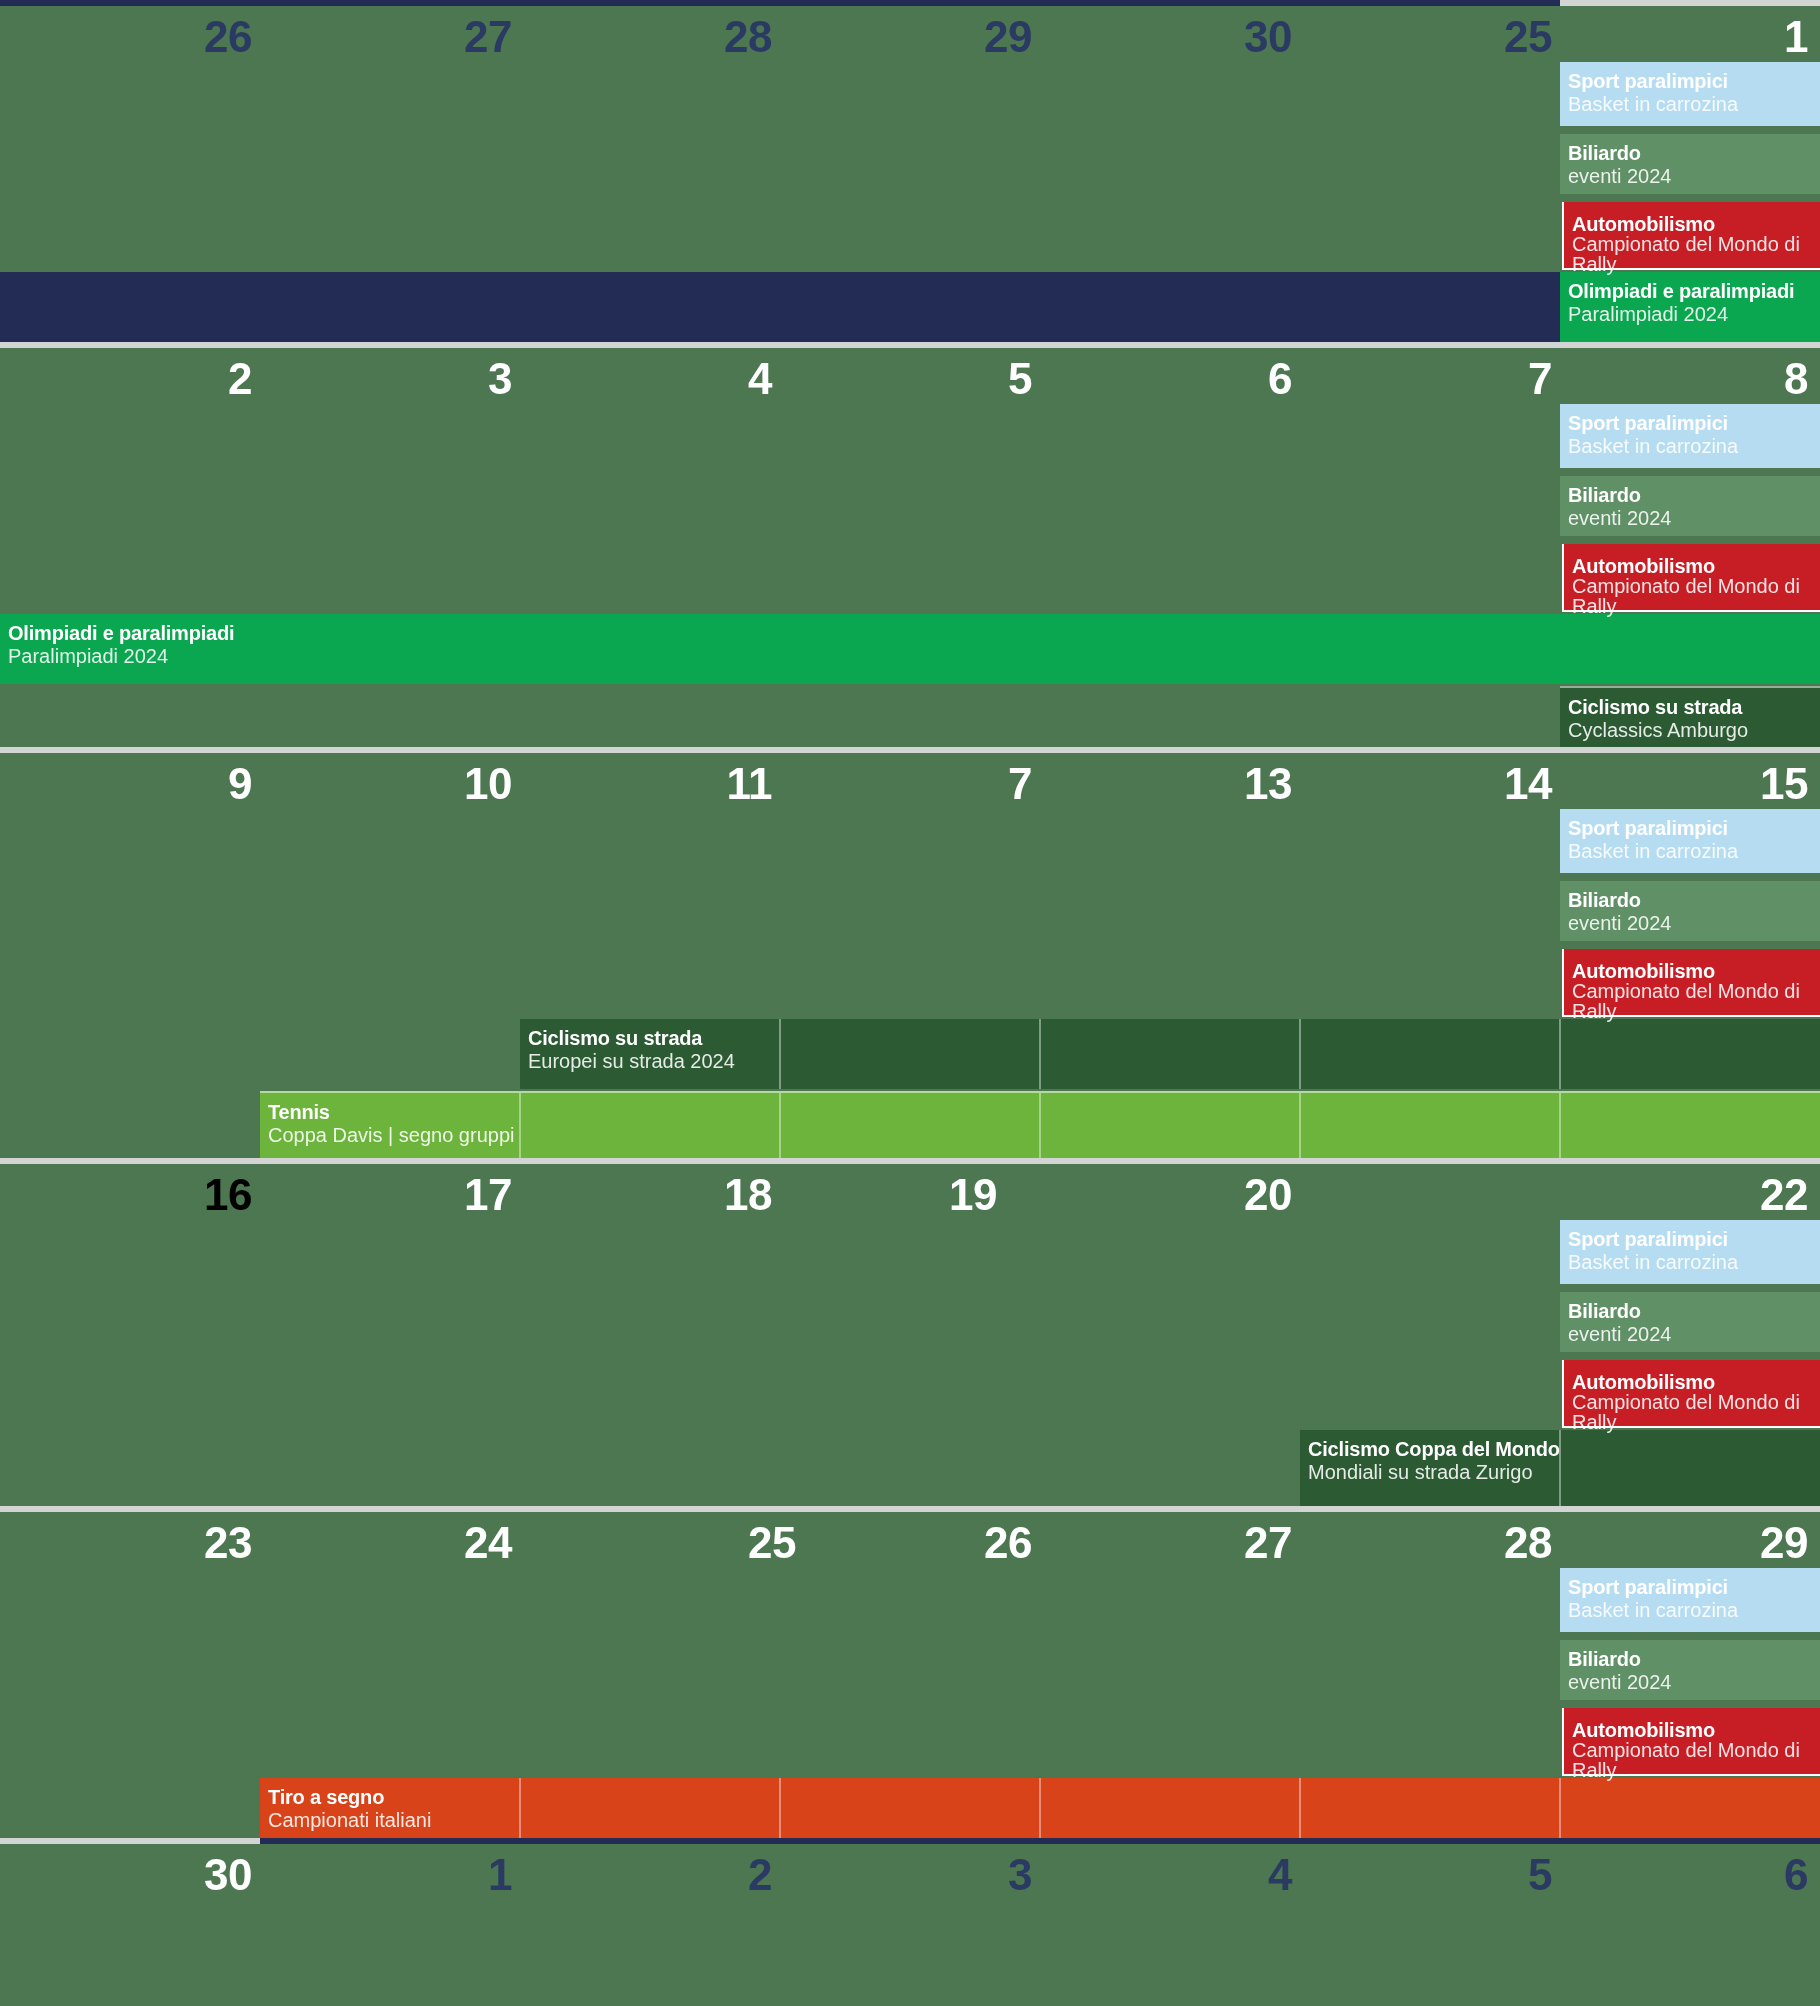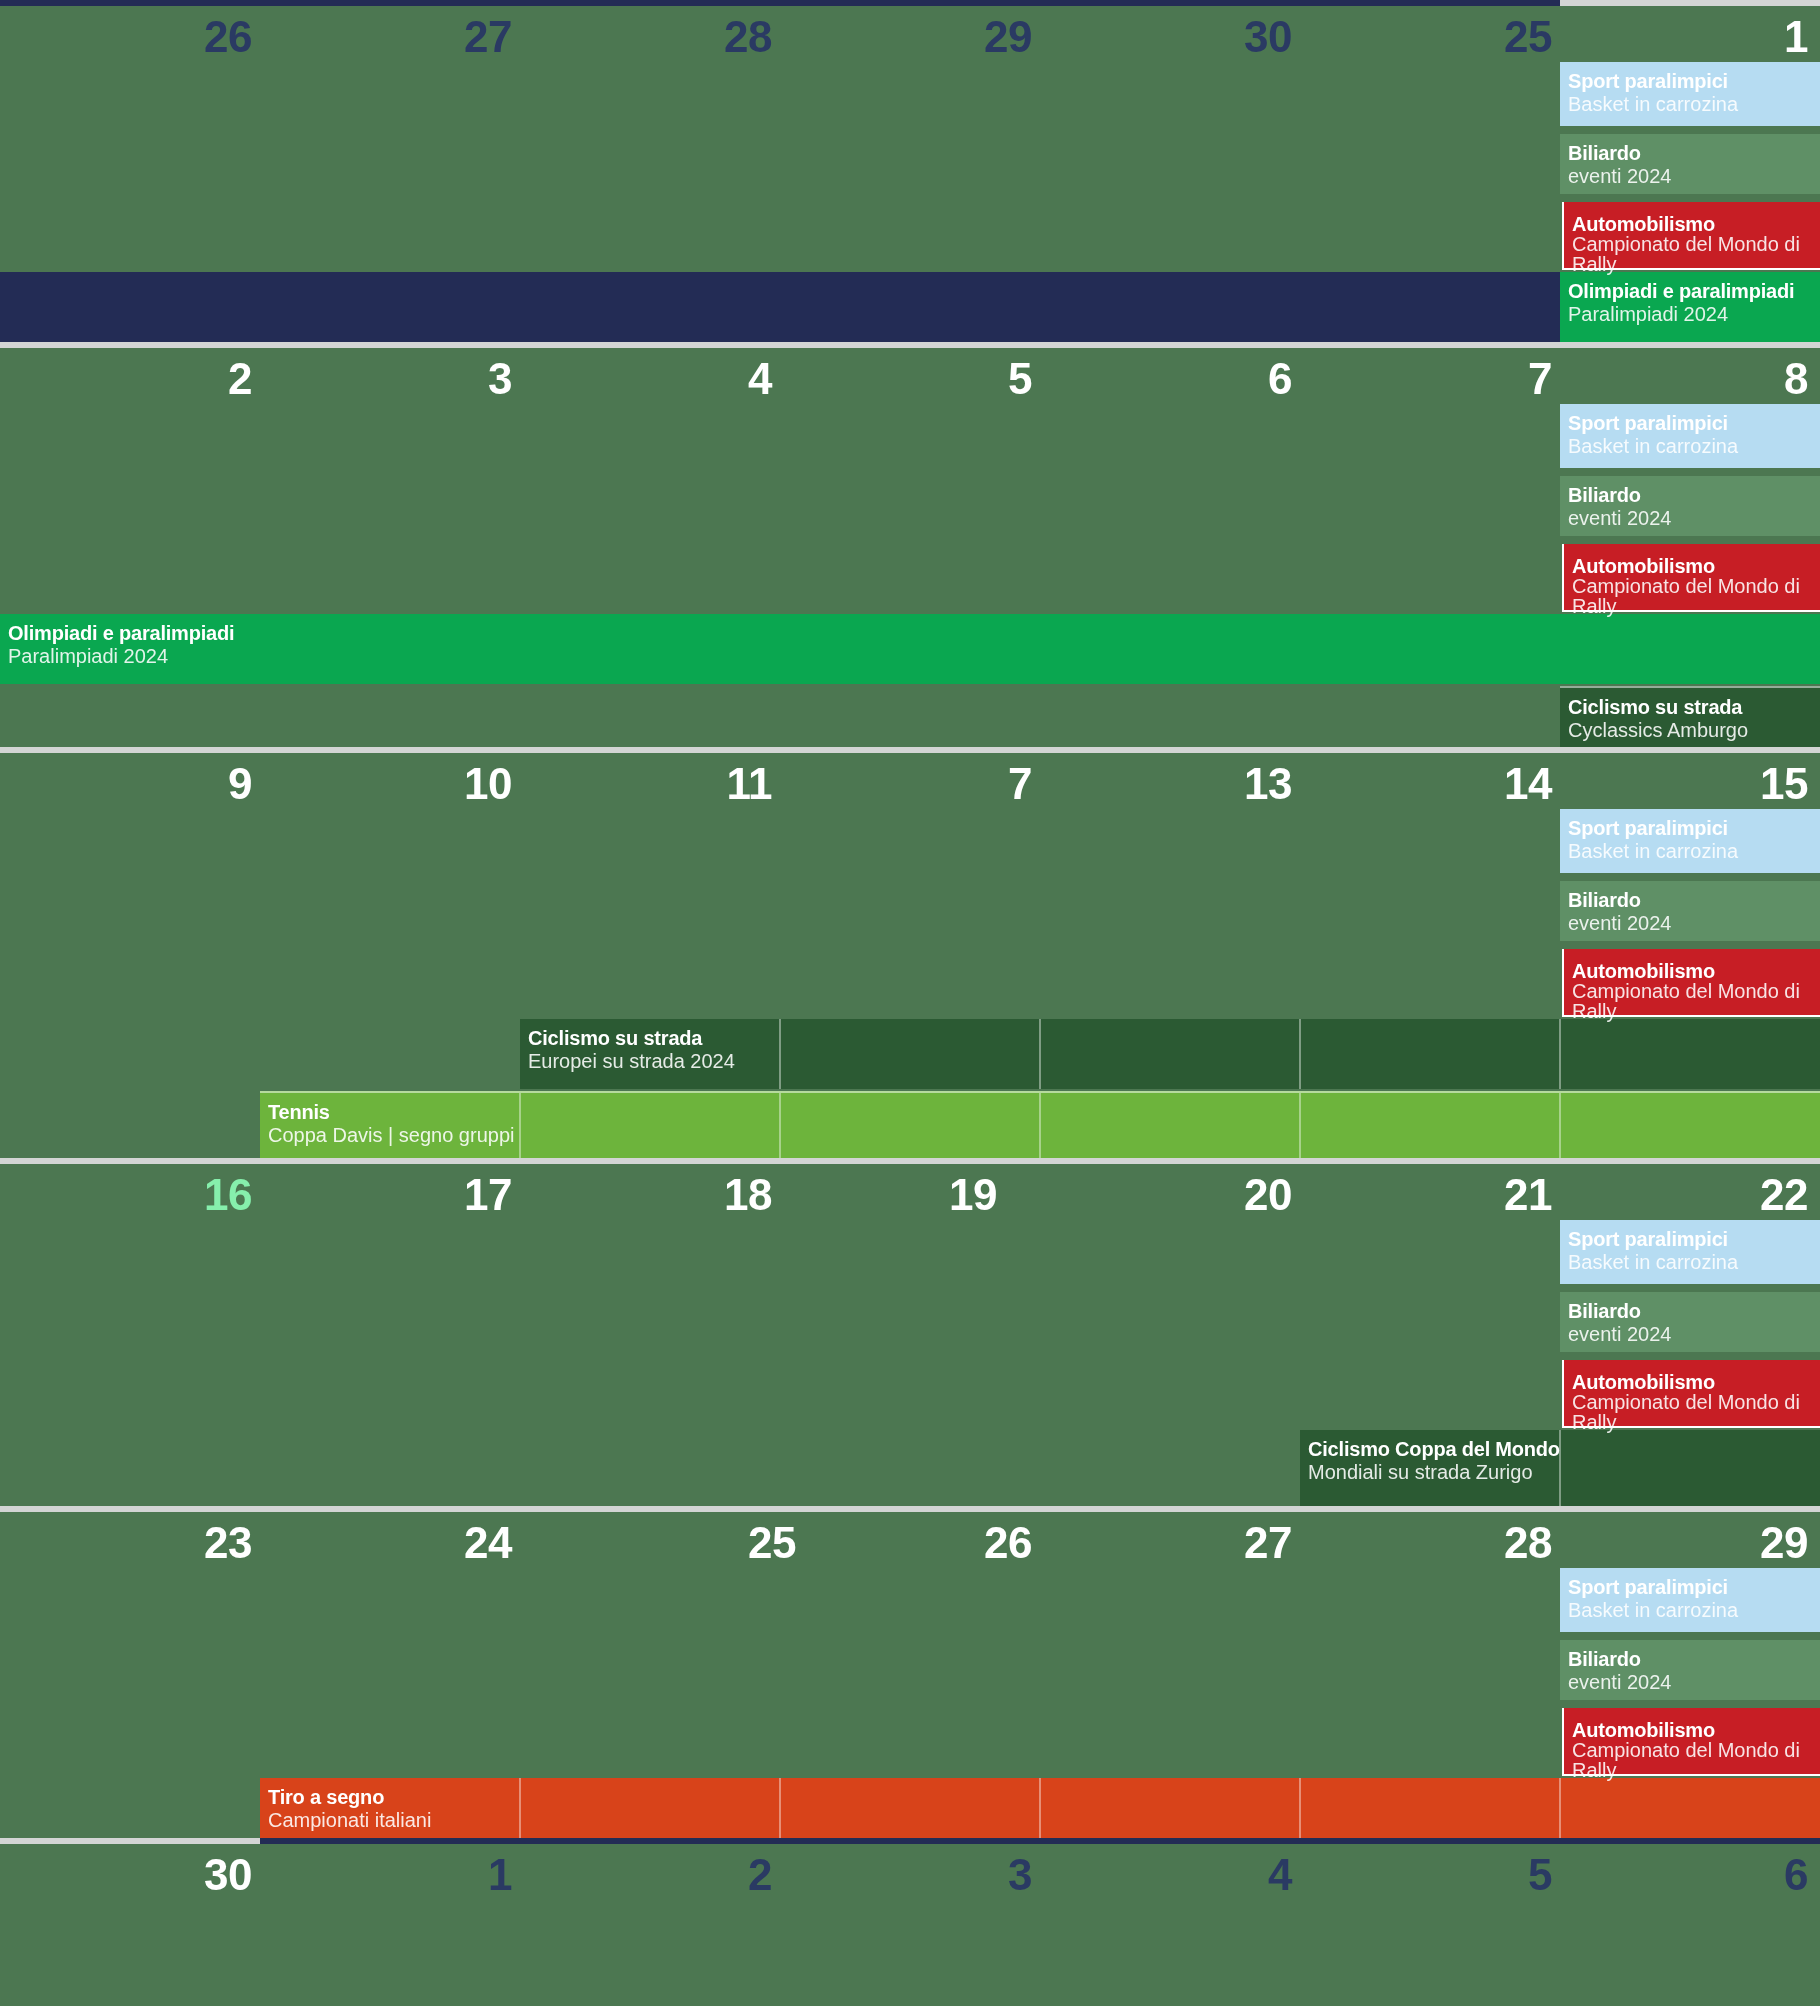--- a/index.html
+++ b/index.html
@@ -194,36 +194,33 @@
         <div class="sep" style="left: 1039px;"></div>
         <div class="sep" style="left: 1299px;"></div>
         <div class="bar-label" style="width: 250px;">
           <div class="bar-title">Tennis</div>
           <div class="bar-sub">Coppa Davis | segno gruppi</div>
         </div>
       </div>
     </div>
     <div class="week-row" style="top: 1164px; height: 342px;">
       <div class="day-cell" style="left: 0px; width: 260px;">
-        <span class="day-num" style="color: #86efac;">16</span>
+        <span class="day-num" style="color: #000000;">16</span>
       </div>
       <div class="day-cell" style="left: 260px; width: 260px;">
         <span class="day-num" style="color: rgb(255, 255, 255);">17</span>
       </div>
       <div class="day-cell" style="left: 520px; width: 260px;">
         <span class="day-num" style="color: rgb(255, 255, 255);">18</span>
       </div>
       <div class="day-cell" style="left: 745px; width: 260px;">
         <span class="day-num" style="color: rgb(255, 255, 255);">19</span>
       </div>
       <div class="day-cell" style="left: 1040px; width: 260px;">
         <span class="day-num" style="color: rgb(255, 255, 255);">20</span>
-      </div>
-      <div class="day-cell" style="left: 1300px; width: 260px;">
-        <span class="day-num" style="color: rgb(255, 255, 255);">21</span>
       </div>
       <div class="day-cell" style="left: 1560px; width: 260px;">
         <span class="day-num lastcol" style="color: rgb(255, 255, 255);">22</span>
       </div>
       <div class="bar" style="left: 1560px; top: 56px; width: 260px; height: 64px; background: rgb(182, 220, 242);">
         <div class="bar-label" style="width: 250px;">
           <div class="bar-title">Sport paralimpici</div>
           <div class="bar-sub">Basket in carrozina</div>
         </div>
       </div>

